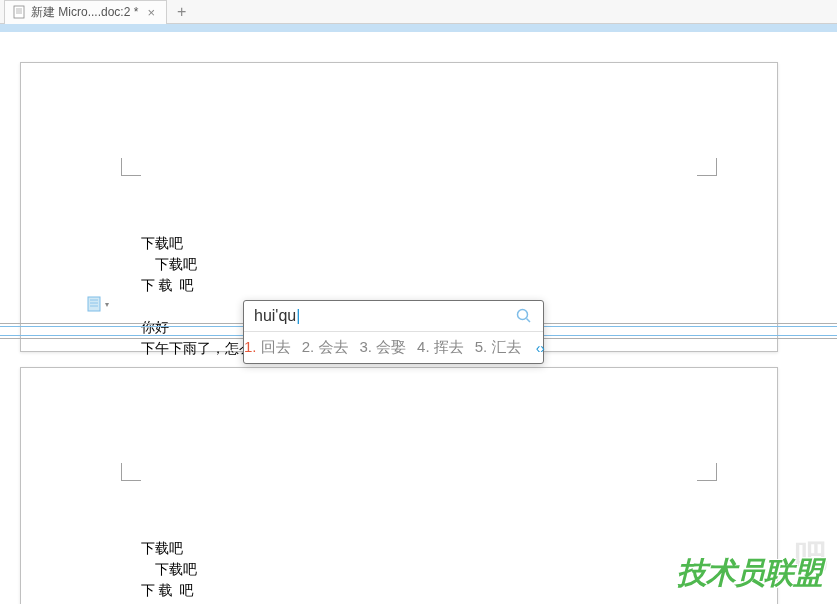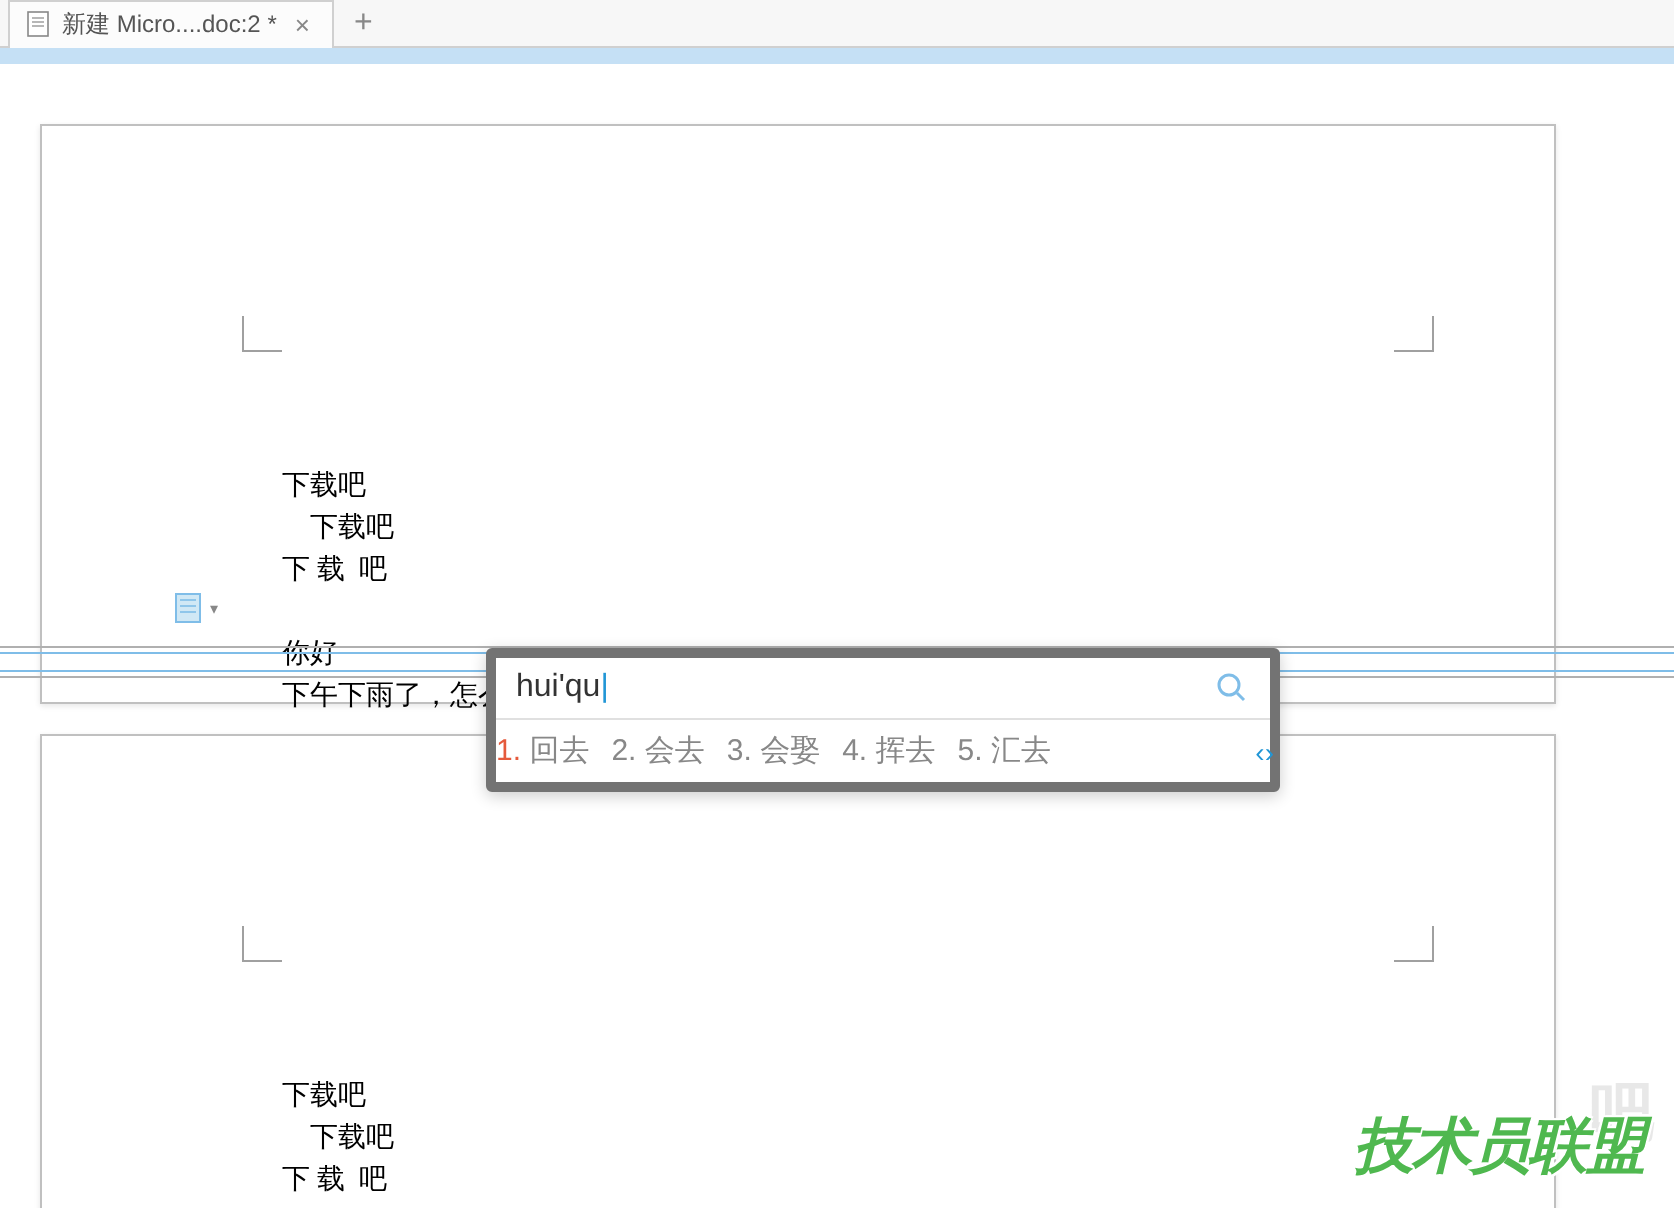--- a/index.html
+++ b/index.html
@@ -150,27 +150,26 @@
     }
     .sep-outer { background: #b0b0b0; }
     .sep-inner1 { background: #7fbde8; margin-top: 2px; }
     .sep-inner2 { background: #7fbde8; margin-top: 8px; }
     .sep-outer2 { background: #b0b0b0; margin-top: 2px; }
     
     .ime-panel {
       position: absolute;
       top: 268px;
       left: 243px;
-      width: 397px;
+      width: 301px;
       background: #ffffff;
-      border: 5px solid #737373;
+      border: 1px solid #737373;
       border-radius: 3px;
       box-shadow: 0 2px 8px rgba(0,0,0,0.2);
       z-index: 100;
-      margin-top: 24px;
     }
     .ime-input-row {
       display: flex;
       align-items: center;
       padding: 6px 10px;
       border-bottom: 1px solid #e0e0e0;
     }
     .ime-input-text {
       flex: 1;
       font-size: 16px;

